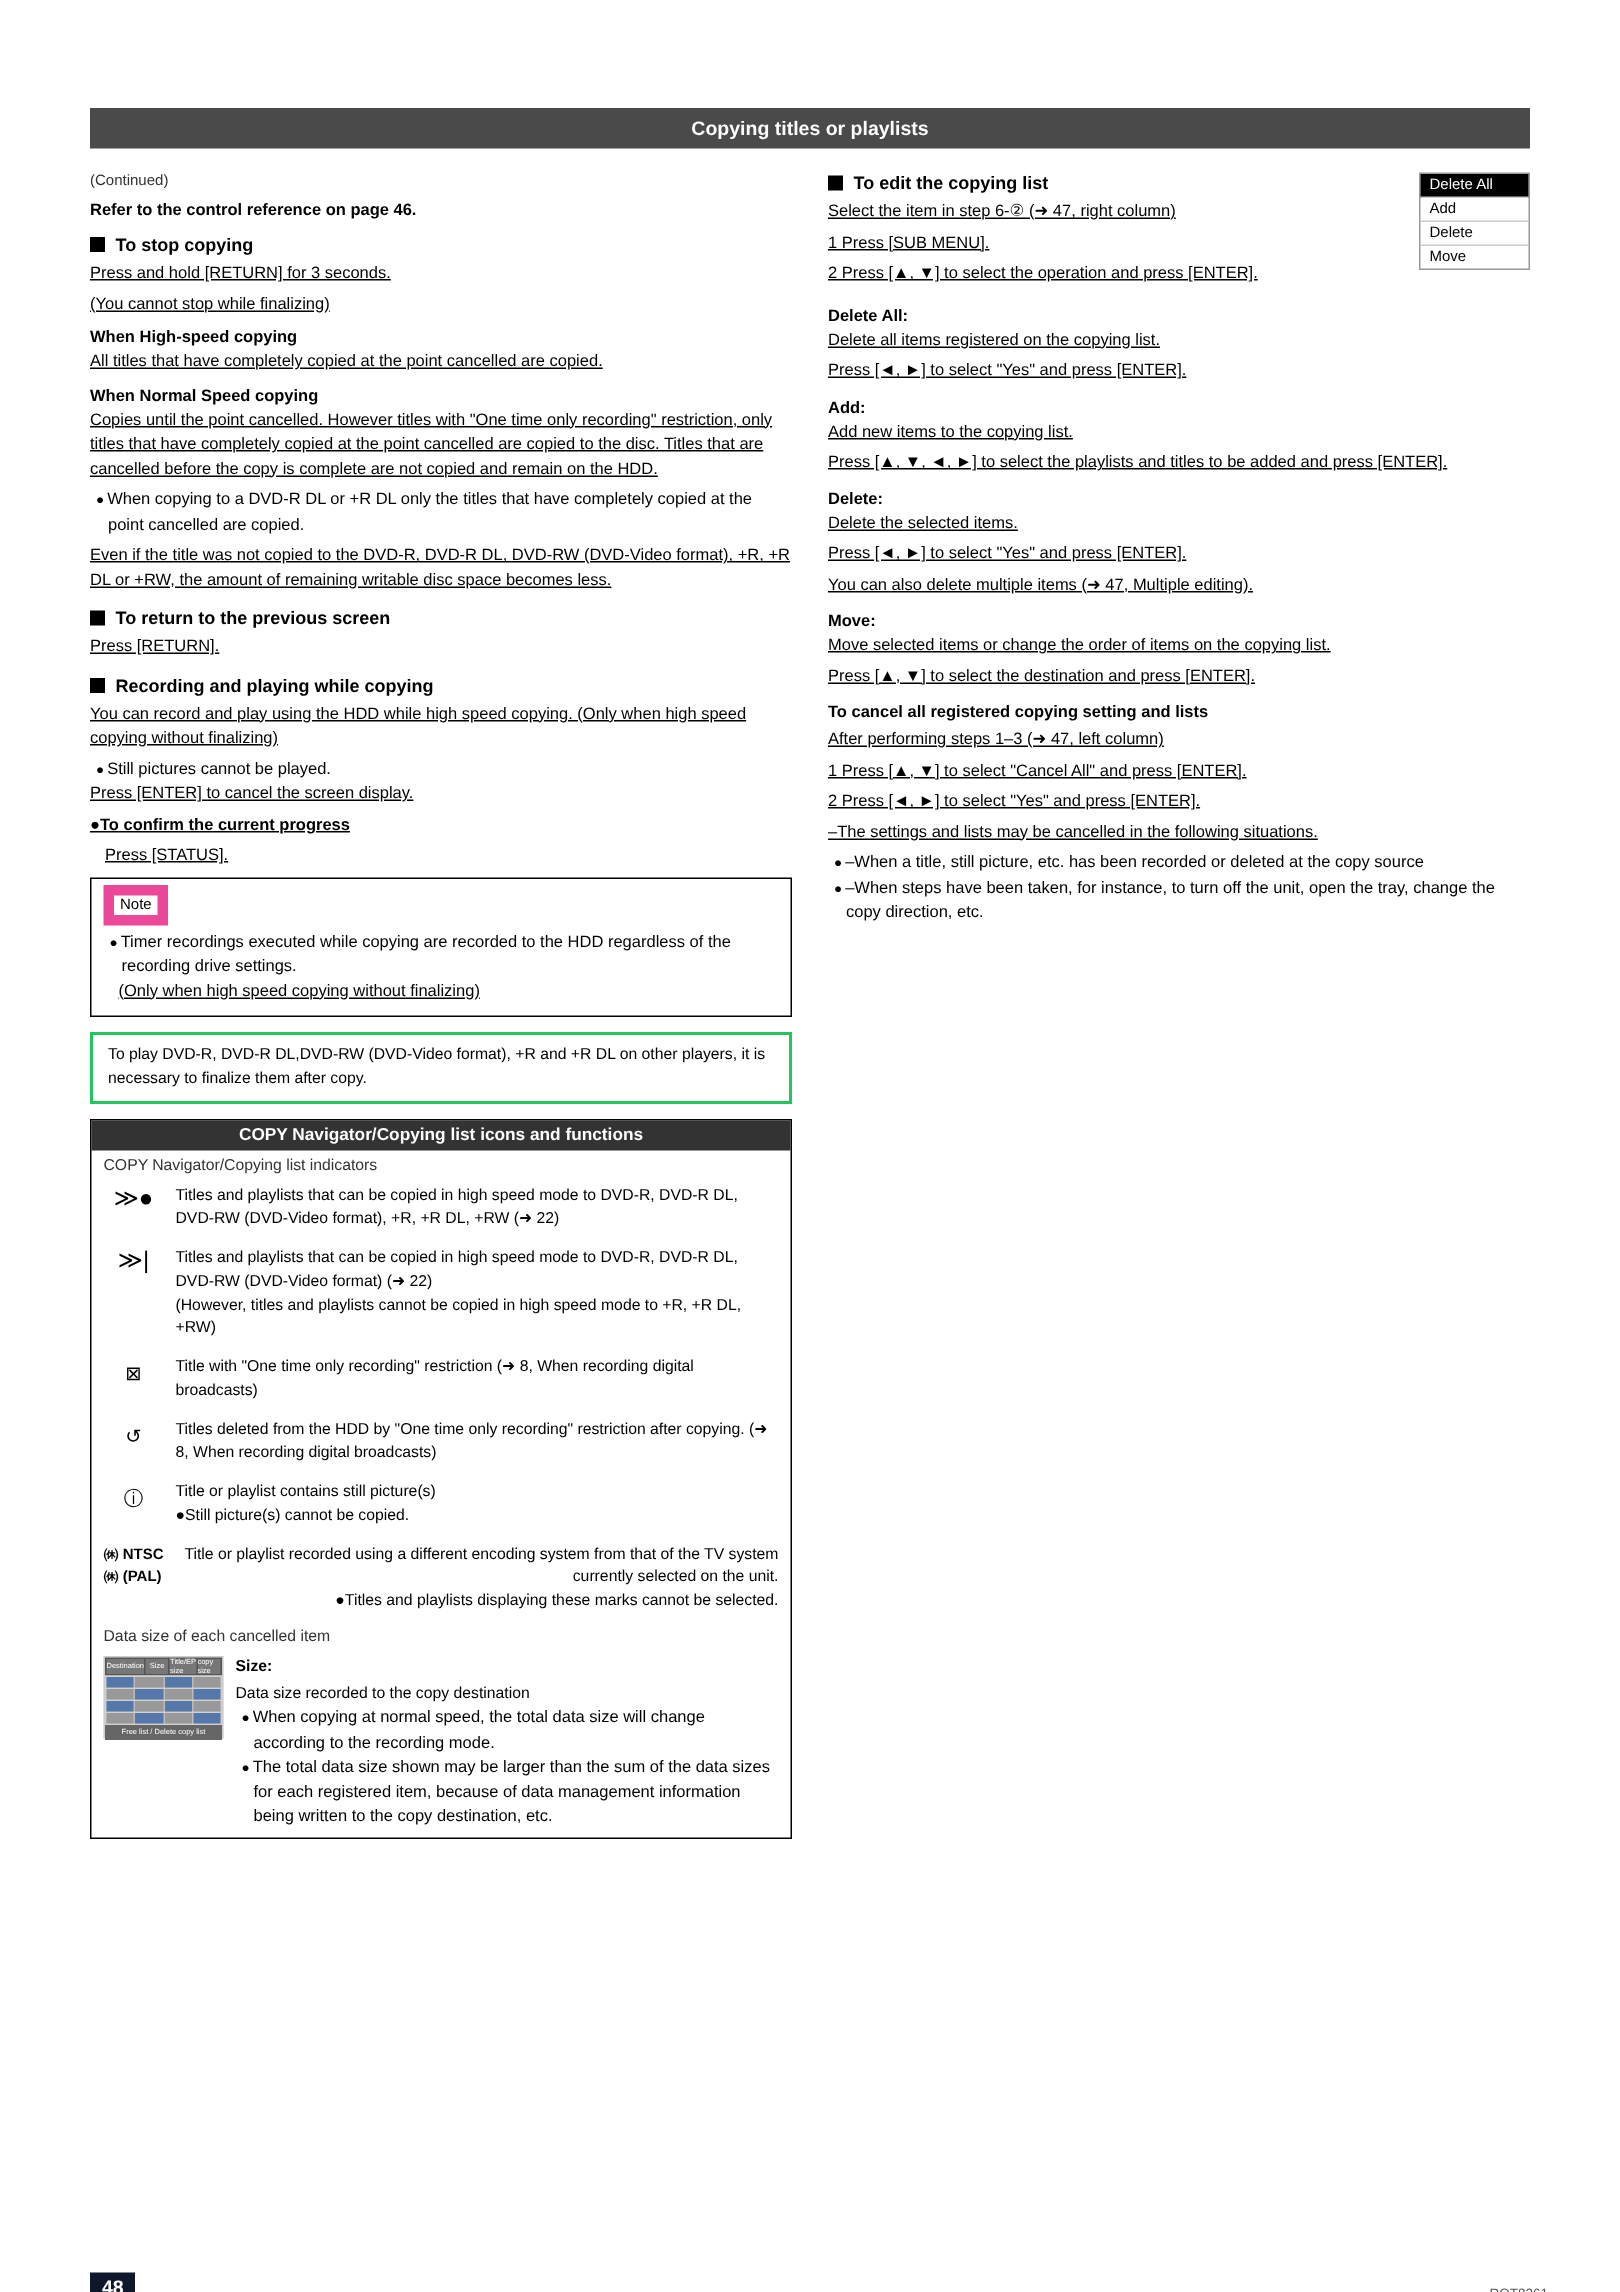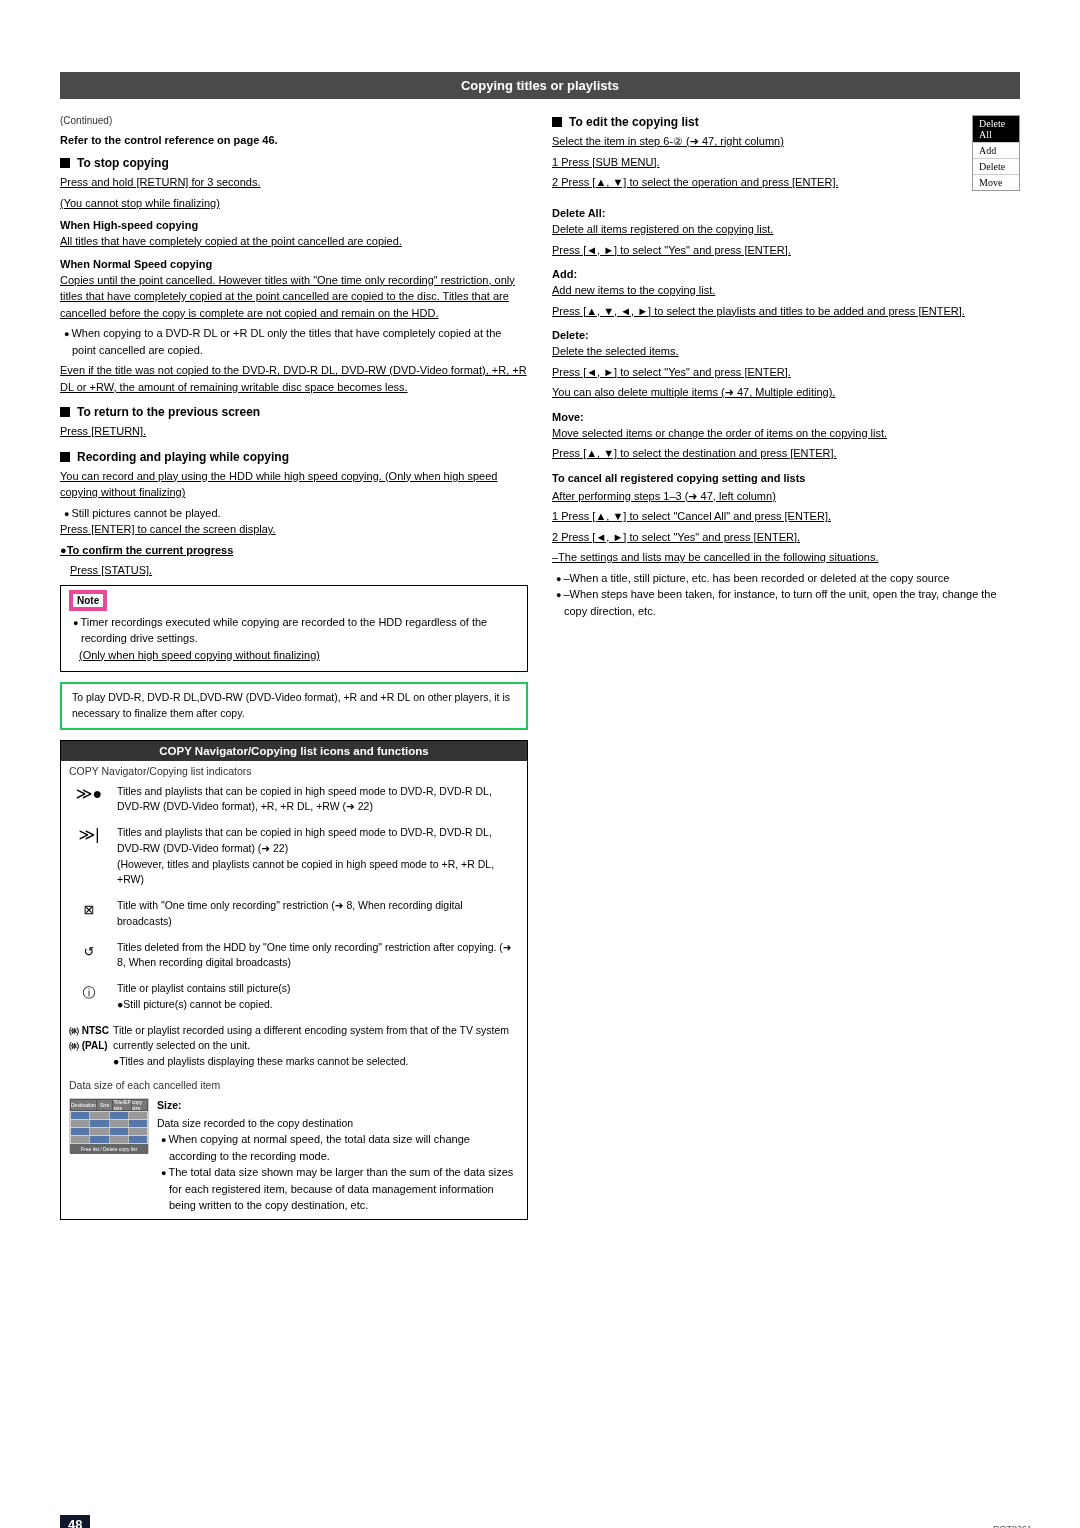--- a/index.html
+++ b/index.html
@@ -90,23 +90,23 @@
       content: "●";
       font-size: 9px;
       margin-right: 2px;
     }
     .note-box {
       border: 1px solid #000;
       padding: 4px 8px;
       margin: 6px 0;
     }
     .note-label {
-      font-weight: bold;
+      font-weight: normal;
       font-size: 10px;
-      border: 4px solid #ec4899;
+      border: 7px solid #ec4899;
       display: inline-block;
       padding: 1px 4px;
       margin-bottom: 3px;
     }
     .info-box {
       border: 2px solid #22c55e;
       padding: 6px 10px;
       margin: 10px 0;
       font-size: 10.5px;
       line-height: 1.5;
@@ -145,25 +145,24 @@
     }
     .icon-sym {
       font-size: 16px;
       line-height: 1;
     }
     .icon-sym-small {
       font-size: 13px;
     }
     .right-menu-box {
       border: 1px solid #999;
-      width: 48px;
+      width: 74px;
       float: right;
       margin-left: 10px;
       margin-bottom: 6px;
-      font-family: Liberation Serif, serif;
     }
     .right-menu-item {
       padding: 2px 6px;
       font-size: 10px;
       border-bottom: 1px solid #ccc;
     }
     .right-menu-item:last-child {
       border-bottom: none;
     }
     .right-menu-item.highlighted {
@@ -398,21 +397,21 @@
           </div>
           <div style="white-space: pre-line;">Title or playlist contains still picture(s)
 ●Still picture(s) cannot be copied.</div>
         </div>
 
         <div class="ntsc-pal-row">
           <div class="ntsc-pal-labels">
             <div>㉁ NTSC</div>
             <div>㉁ (PAL)</div>
           </div>
-          <div style="white-space: pre-line;">Title or playlist recorded using a different encoding system from that of the TV system currently selected on the unit.
+          <div style="white-space: pre-line; text-align: right;">Title or playlist recorded using a different encoding system from that of the TV system currently selected on the unit.
 ●Titles and playlists displaying these marks cannot be selected.</div>
         </div>
 
         <div class="copy-nav-sub">Data size of each cancelled item</div>
         <div class="diagram-area">
 
           <div class="diagram-img">
             <div class="diagram-inner">
               <div class="diagram-top-bar">
                 <div class="diagram-col-label">Destination</div>

